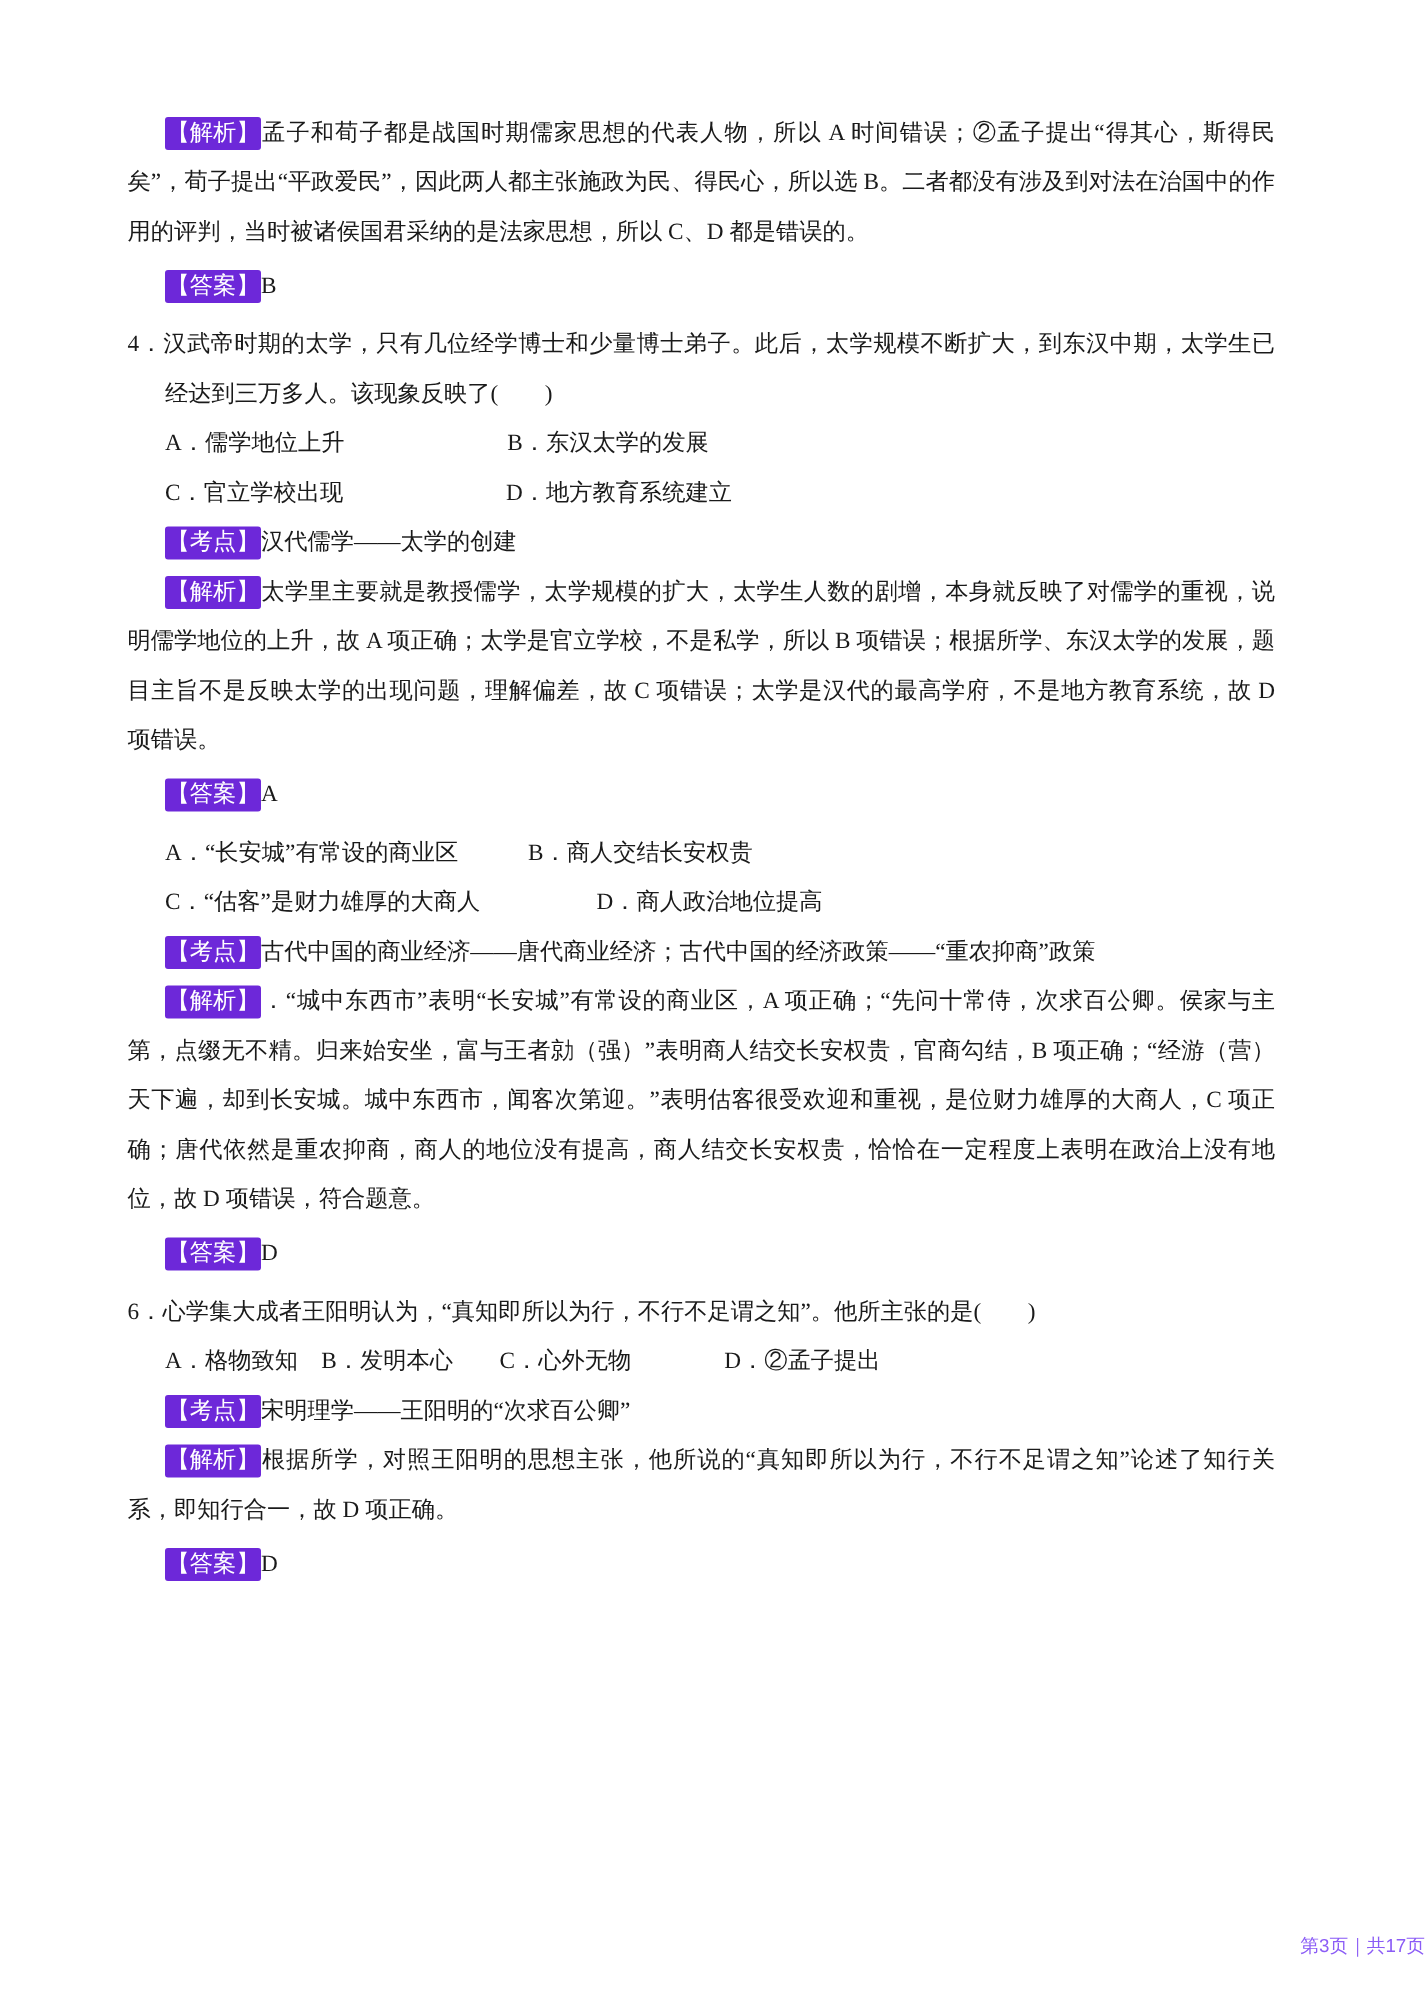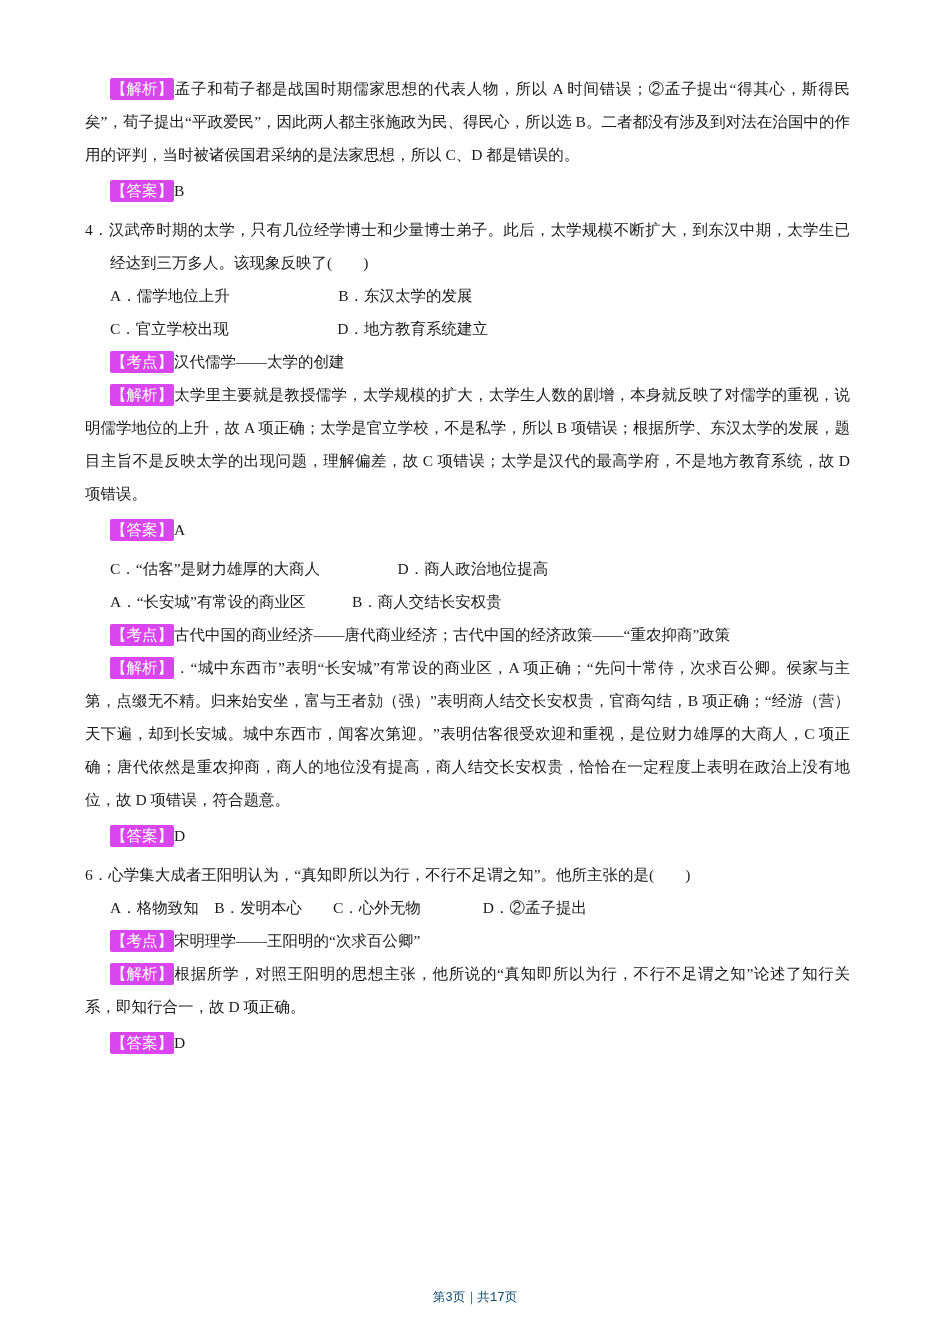--- a/index.html
+++ b/index.html
@@ -37,56 +37,56 @@
   .question {
     padding-left: 25px;
     text-indent: -25px;
     margin-top: 6px;
   }
   .options { padding-left: 25px; }
   .answer-para { margin: 3px 0 6px 0; }
   .tag {
     display: inline-block;
     text-indent: 0;
-    background: #d946ef;
+    background: #6d28d9;
     color: #ffffff;
     padding: 0 1px;
     line-height: 22px;
     border-radius: 2px;
   }
   .answer-letter { color: #1a1a1a; }
   .footer {
     position: absolute;
     left: 0;
     bottom: 38px;
     width: 100%;
-    text-align: center;
+    text-align: right;
     font-size: 12.5px;
-    color: #0c4a6e;
-    font-family: Liberation Mono, monospace;
+    color: #8b5cf6;
+    font-family: Liberation Sans, sans-serif;
   }
 </style>
 </head>
 <body>
 
 <div class="page">
 
   <p class="para tagged"><span class="tag">【解析】</span><span>孟子和荀子都是战国时期儒家思想的代表人物，所以 A 时间错误；②孟子提出“得其心，斯得民矣”，荀子提出“平政爱民”，因此两人都主张施政为民、得民心，所以选 B。二者都没有涉及到对法在治国中的作用的评判，当时被诸侯国君采纳的是法家思想，所以 C、D 都是错误的。</span></p>
 
   <p class="para tagged answer-para"><span class="tag">【答案】</span><span class="answer-letter">B</span></p>
 
   <p class="para question"><span>4．</span><span>汉武帝时期的太学，只有几位经学博士和少量博士弟子。此后，太学规模不断扩大，到东汉中期，太学生已经达到三万多人。该现象反映了(        )</span></p>
   <p class="para options">A．儒学地位上升　　　　　　　B．东汉太学的发展</p>
   <p class="para options">C．官立学校出现　　　　　　　D．地方教育系统建立</p>
   <p class="para tagged"><span class="tag">【考点】</span><span>汉代儒学——太学的创建</span></p>
   <p class="para tagged"><span class="tag">【解析】</span><span>太学里主要就是教授儒学，太学规模的扩大，太学生人数的剧增，本身就反映了对儒学的重视，说明儒学地位的上升，故 A 项正确；太学是官立学校，不是私学，所以 B 项错误；根据所学、东汉太学的发展，题目主旨不是反映太学的出现问题，理解偏差，故 C 项错误；太学是汉代的最高学府，不是地方教育系统，故 D 项错误。</span></p>
   <p class="para tagged answer-para"><span class="tag">【答案】</span><span class="answer-letter">A</span></p>
 
+  <p class="para options">A．“长安城”有常设的商业区　　　B．商人交结长安权贵</p>
   <p class="para options">C．“估客”是财力雄厚的大商人　　　　　D．商人政治地位提高</p>
-  <p class="para options">A．“长安城”有常设的商业区　　　B．商人交结长安权贵</p>
   <p class="para tagged"><span class="tag">【考点】</span><span>古代中国的商业经济——唐代商业经济；古代中国的经济政策——“重农抑商”政策</span></p>
   <p class="para tagged"><span class="tag">【解析】</span><span>．“城中东西市”表明“长安城”有常设的商业区，A 项正确；“先问十常侍，次求百公卿。侯家与主第，点缀无不精。归来始安坐，富与王者勍（强）”表明商人结交长安权贵，官商勾结，B 项正确；“经游（营）天下遍，却到长安城。城中东西市，闻客次第迎。”表明估客很受欢迎和重视，是位财力雄厚的大商人，C 项正确；唐代依然是重农抑商，商人的地位没有提高，商人结交长安权贵，恰恰在一定程度上表明在政治上没有地位，故 D 项错误，符合题意。</span></p>
   <p class="para tagged answer-para"><span class="tag">【答案】</span><span class="answer-letter">D</span></p>
 
   <p class="para question"><span>6．</span><span>心学集大成者王阳明认为，“真知即所以为行，不行不足谓之知”。他所主张的是(        )</span></p>
   <p class="para options">A．格物致知　B．发明本心　　C．心外无物　　　　D．②孟子提出</p>
   <p class="para tagged"><span class="tag">【考点】</span><span>宋明理学——王阳明的“次求百公卿”</span></p>
   <p class="para tagged"><span class="tag">【解析】</span><span>根据所学，对照王阳明的思想主张，他所说的“真知即所以为行，不行不足谓之知”论述了知行关系，即知行合一，故 D 项正确。</span></p>
   <p class="para tagged answer-para"><span class="tag">【答案】</span><span class="answer-letter">D</span></p>
 

